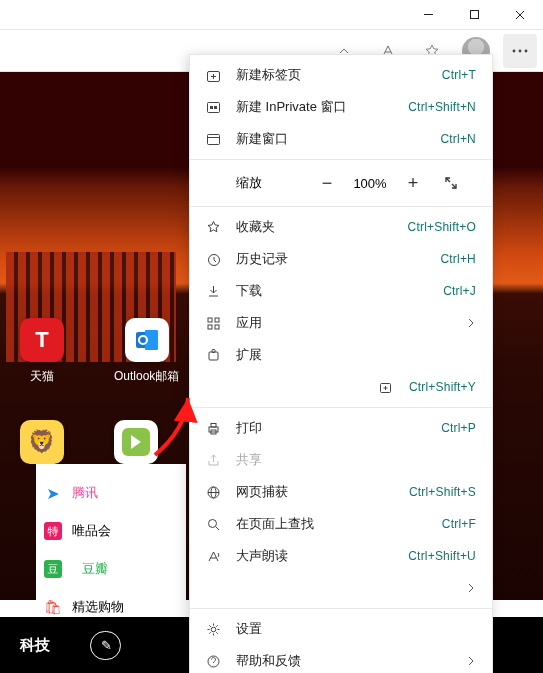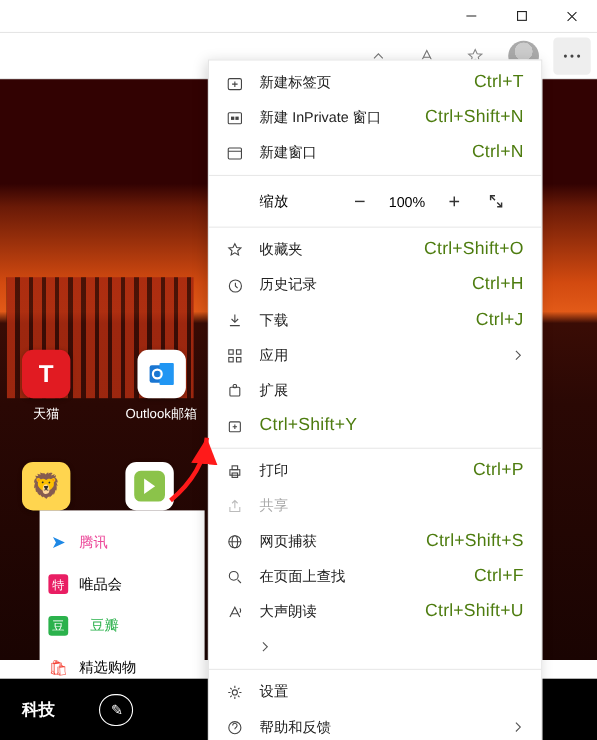--- a/index.html
+++ b/index.html
@@ -81,25 +81,25 @@
   
   .menu {
     position: absolute; right: 50px; top: 54px; width: 304px;
     background: #fff; box-shadow: -2px 2px 12px rgba(0,0,0,.18);
     border: 1px solid #e5e5e5;
     padding: 4px 0 8px;
     z-index: 50;
   }
   .mi {
     display: flex; align-items: center; height: 32px;
-    padding: 0 16px 0 14px; gap: 14px; color: #222;
+    padding: 0 16px 0 14px; gap: 14px; color: #222; justify-content: flex-end;
   }
   .mi .mico { width: 18px; height: 18px; display:flex; align-items:center; justify-content:center; color:#444; flex-shrink:0; }
   .mi .lbl { flex: 1; font-size: 13px; }
-  .mi .sc { font-size: 16px; color: #4d7c0f; letter-spacing: 0.2px; }
+  .mi .sc { font-size: 12px; color: #0f766e; letter-spacing: 0.2px; }
   .mi .chev { color:#555; }
   .sep { height:1px; background:#e8e8e8; margin: 4px 0; }
   .zoomrow {
     display:flex; align-items:center; height:38px; padding: 0 24px 0 46px; gap:4px;
   }
   .zoomrow .zlbl { flex:1; font-size:13px; }
   .zbtn { width:34px; height:30px; display:flex; align-items:center; justify-content:center; font-size:18px; color:#333; }
   .zval { width:44px; text-align:center; font-size:13px; }
   .arrow {
     position:absolute; left:150px; top:390px; width:90px; height:70px;

